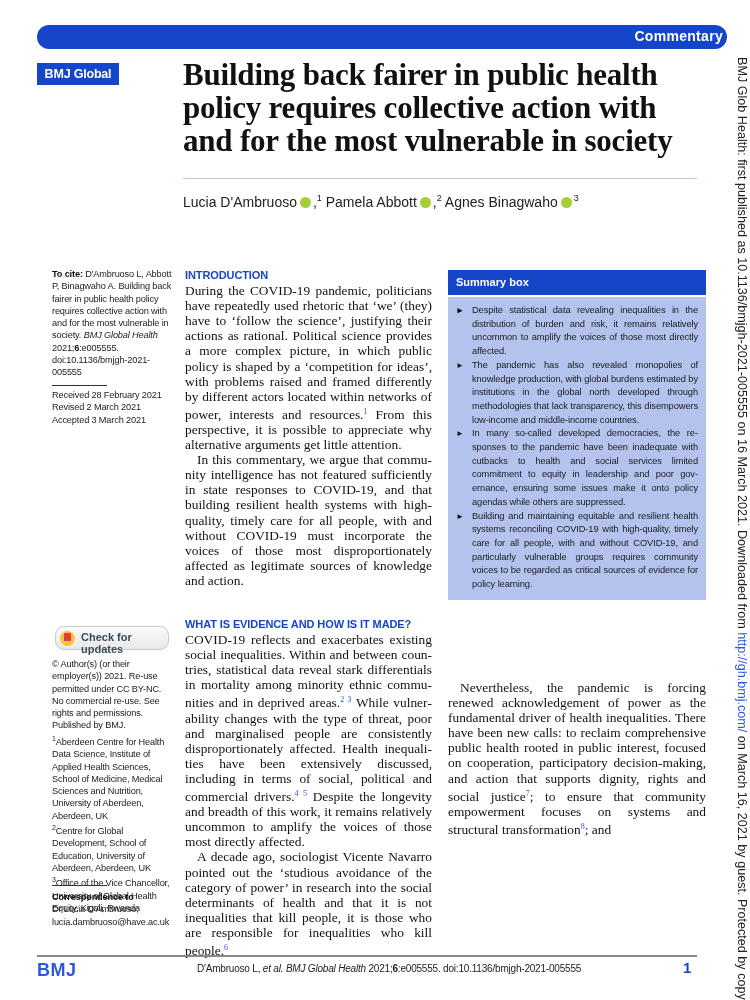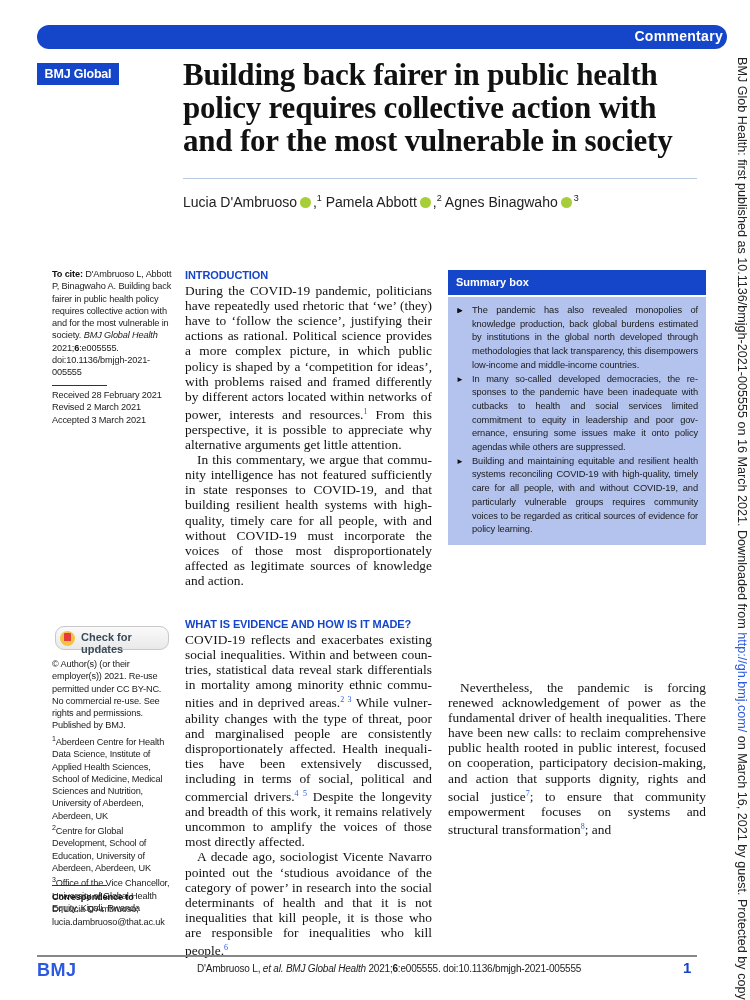--- a/index.html
+++ b/index.html
@@ -76,41 +76,41 @@
 <div class="abs side" style="top:658px;">© Author(s) (or their employer(s)) 2021. Re-use permitted under CC BY-NC. No commercial re-use. See rights and permissions. Published by BMJ.</div>
 <div class="abs side" style="top:733px;">
   <div><span class="sup" style="font-size:7px;vertical-align:4px;">1</span><span>Aberdeen Centre for Health Data Science, Institute of Applied Health Sciences, School of Medicine, Medical Sciences and Nutrition, University of Aberdeen, Aberdeen, UK</span></div>
   <div><span class="sup" style="font-size:7px;vertical-align:4px;">2</span><span>Centre for Global Development, School of Education, University of Aberdeen, Aberdeen, UK</span></div>
   <div><span class="sup" style="font-size:7px;vertical-align:4px;">3</span><span>Office of the Vice Chancellor, University of Global Health Equity, Kigali, Rwanda</span></div>
 </div>
 <div class="abs side-rule" style="left:52px; top:885px;"></div>
 <div class="abs side" style="top:891px;">
   <div><b>Correspondence to</b></div>
   <div>Dr Lucia D'Ambruoso;</div>
-  <div>lucia.dambruoso@that.ac.uk</div>
+  <div>lucia.dambruoso@have.ac.uk</div>
 </div>
 
 <div class="abs col" style="left:185px; top:268px; width:247px;">
   <div class="heading">INTRODUCTION</div>
   <p><span>During the COVID-19 pandemic, politicians have repeatedly used rhetoric that ‘we’ (they) have to ‘follow the science’, justifying their actions as rational. Political science provides a more complex picture, in which public policy is shaped by a ‘competition for ideas’, with problems raised and framed differently by different actors located within networks of power, interests and resources.</span><sup class="ref">1</sup><span> From this perspective, it is possible to appreciate why alternative arguments get little attention.</span></p>
   <p class="indent">In this commentary, we argue that commu­nity intelligence has not featured suffi­ciently in state responses to COVID-19, and that building resilient health systems with high-quality, timely care for all people, with and without COVID-19 must incorporate the voices of those most disproportionately affected as legitimate sources of knowledge and action.</p>
 </div>
 
 <div class="abs col" style="left:185px; top:617px; width:247px;">
   <div class="heading">WHAT IS EVIDENCE AND HOW IS IT MADE?</div>
   <p><span>COVID-19 reflects and exacerbates existing social inequalities. Within and between coun­tries, statistical data reveal stark differentials in mortality among minority ethnic commu­nities and in deprived areas.</span><sup class="ref">2 3</sup><span> While vulner­ability changes with the type of threat, poor and marginalised people are consistently disproportionately affected. Health inequali­ties have been extensively discussed, including in terms of social, political and commercial drivers.</span><sup class="ref">4 5</sup><span> Despite the longevity and breadth of this work, it remains relatively uncommon to amplify the voices of those most directly affected.</span></p>
   <p class="indent"><span>A decade ago, sociologist Vicente Navarro pointed out the ‘studious avoidance of the category of power’ in research into the social determinants of health and that it is not inequalities that kill people, it is those who are responsible for inequalities who kill people.</span><sup class="ref">6</sup></p>
 </div>
 
 <div class="abs summary">
   <div class="summary-head">Summary box</div>
   <div class="summary-body">
     <div class="summary-item"><span class="bullet">►</span></div>
-    <div class="summary-item"><span class="bullet">►</span></div>
-    <div class="summary-item"><span class="bullet">►</span><span>The pandemic has also revealed monopolies of knowledge production, back global burdens esti­mated by institutions in the global north developed through methodologies that lack transparency, this disempowers low-income and middle-income countries.</span></div>
+    <div class="summary-item"><span class="bullet">►</span><span>Despite statistical data revealing inequalities in the distribution of burden and risk, it remains relatively uncommon to amplify the voices of those most di­rectly affected.</span></div>
+    <div class="summary-item"><span class="bullet">►</span><span>The pandemic has also revealed monopolies of knowledge production, with global burdens esti­mated by institutions in the global north developed through methodologies that lack transparency, this disempowers low-income and middle-income countries.</span></div>
     <div class="summary-item"><span class="bullet">►</span><span>In many so-called developed democracies, the re­sponses to the pandemic have been inadequate with cutbacks to health and social services limited commitment to equity in leadership and poor gov­ernance, ensuring some issues make it onto policy agendas while others are suppressed.</span></div>
     <div class="summary-item"><span class="bullet">►</span><span>Building and maintaining equitable and resilient health systems reconciling COVID-19 with high-quality, timely care for all people, with and without COVID-19, and particularly vulnerable groups re­quires community voices to be regarded as critical sources of evidence for policy learning.</span></div>
   </div>
 </div>
 
 <div class="abs col" style="left:448px; top:680px; width:258px;">
   <p class="indent"><span>Nevertheless, the pandemic is forcing renewed acknowledgement of power as the fundamental driver of health inequal­ities. There have been new calls: to reclaim comprehensive public health rooted in public interest, focused on cooperation, participa­tory decision-making, and action that supports dignity, rights and social justice</span><sup class="ref">7</sup><span>; to ensure that community empowerment focuses on systems and structural transformation</span><sup class="ref">8</sup><span>; and</span></p>
 </div>
 
 <div class="abs vertical">

